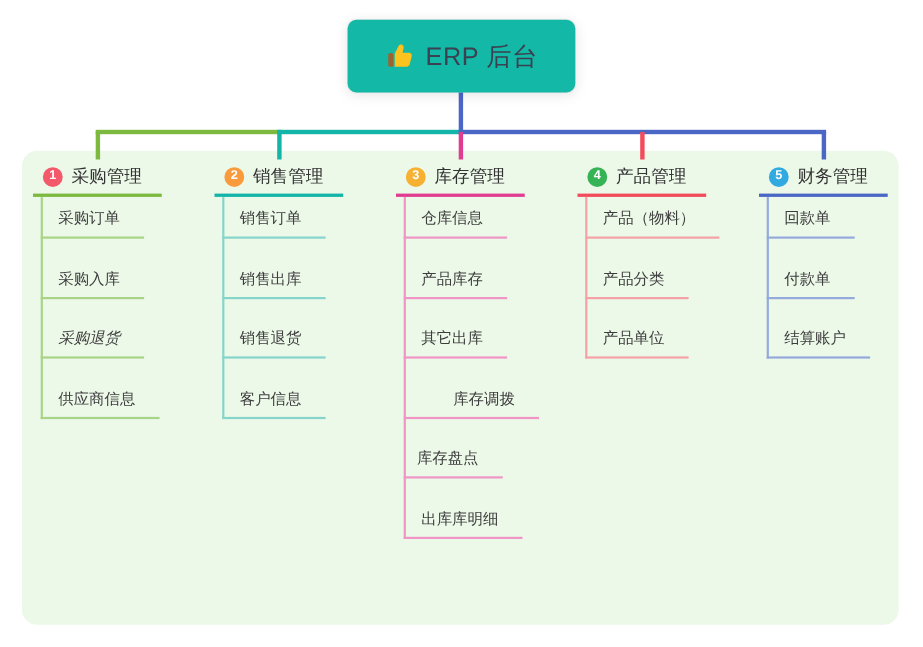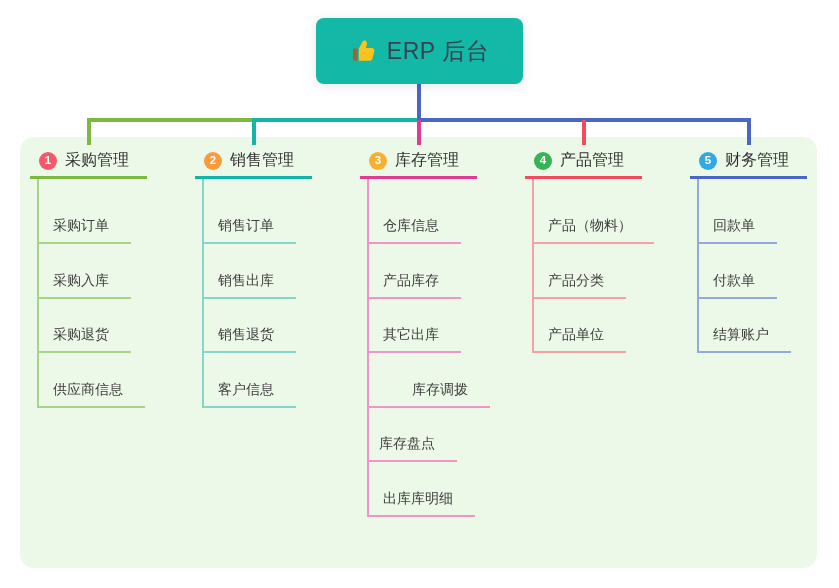--- a/index.html
+++ b/index.html
@@ -27,21 +27,21 @@
   .branch { position:absolute; z-index:2; }
   .branch-title { position:absolute; width:117px; height:34px; display:flex;
                   align-items:center; padding-left:9px; gap:8px;
                   border-bottom:3px solid; cursor:pointer; }
   .branch-title .t { font-size:16px; color:#333333; font-weight:500; white-space:nowrap; }
   .badge { width:18px; height:18px; border-radius:50%; flex:0 0 18px;
            display:flex; align-items:center; justify-content:center;
            color:#ffffff; font-size:11.5px; font-weight:700; line-height:1; }
   .children { position:absolute; border-left:2px solid; }
   .child-row { display:flex; align-items:flex-end; height:54.6px; }
-  .child-row:first-child { height:65px; }
+  .child-row:first-child { height:38px; }
   .child-label { display:inline-block; margin-left:-2px; padding:0 22px 7px 16px;
                  border-bottom:2px solid; font-size:14px; color:#3d3d3d;
                  white-space:nowrap; cursor:pointer; }
 </style>
 </head>
 <body>
 
 <div class="stage">
 
   <div class="panel"></div>
@@ -75,21 +75,21 @@
           <span class="t">采购管理</span>
         </div>
         <div class="children" style="left: 7px; top: 179px; border-left-color: rgb(168, 212, 136);">
           <div class="child-row">
             <span class="child-label" style="border-bottom-color: rgb(168, 212, 136);">采购订单</span>
           </div>
           <div class="child-row">
             <span class="child-label" style="border-bottom-color: rgb(168, 212, 136);">采购入库</span>
           </div>
           <div class="child-row">
-            <span class="child-label" style="border-bottom-color: rgb(168, 212, 136);">采购退货</span>
+            <span class="child-label" style="border-bottom-color: rgb(168, 212, 136); font-style: italic;">采购退货</span>
           </div>
           <div class="child-row">
             <span class="child-label" style="border-bottom-color: rgb(168, 212, 136);">供应商信息</span>
           </div>
         </div>
       </div>
       <div class="branch" style="left: 195px; top: 0px;">
         <div class="branch-title" style="left: 0px; top: 145px; border-bottom-color: rgb(18, 181, 168);">
           <div class="badge" style="background: rgb(249, 155, 61);">2</div>
           <span class="t">销售管理</span>

